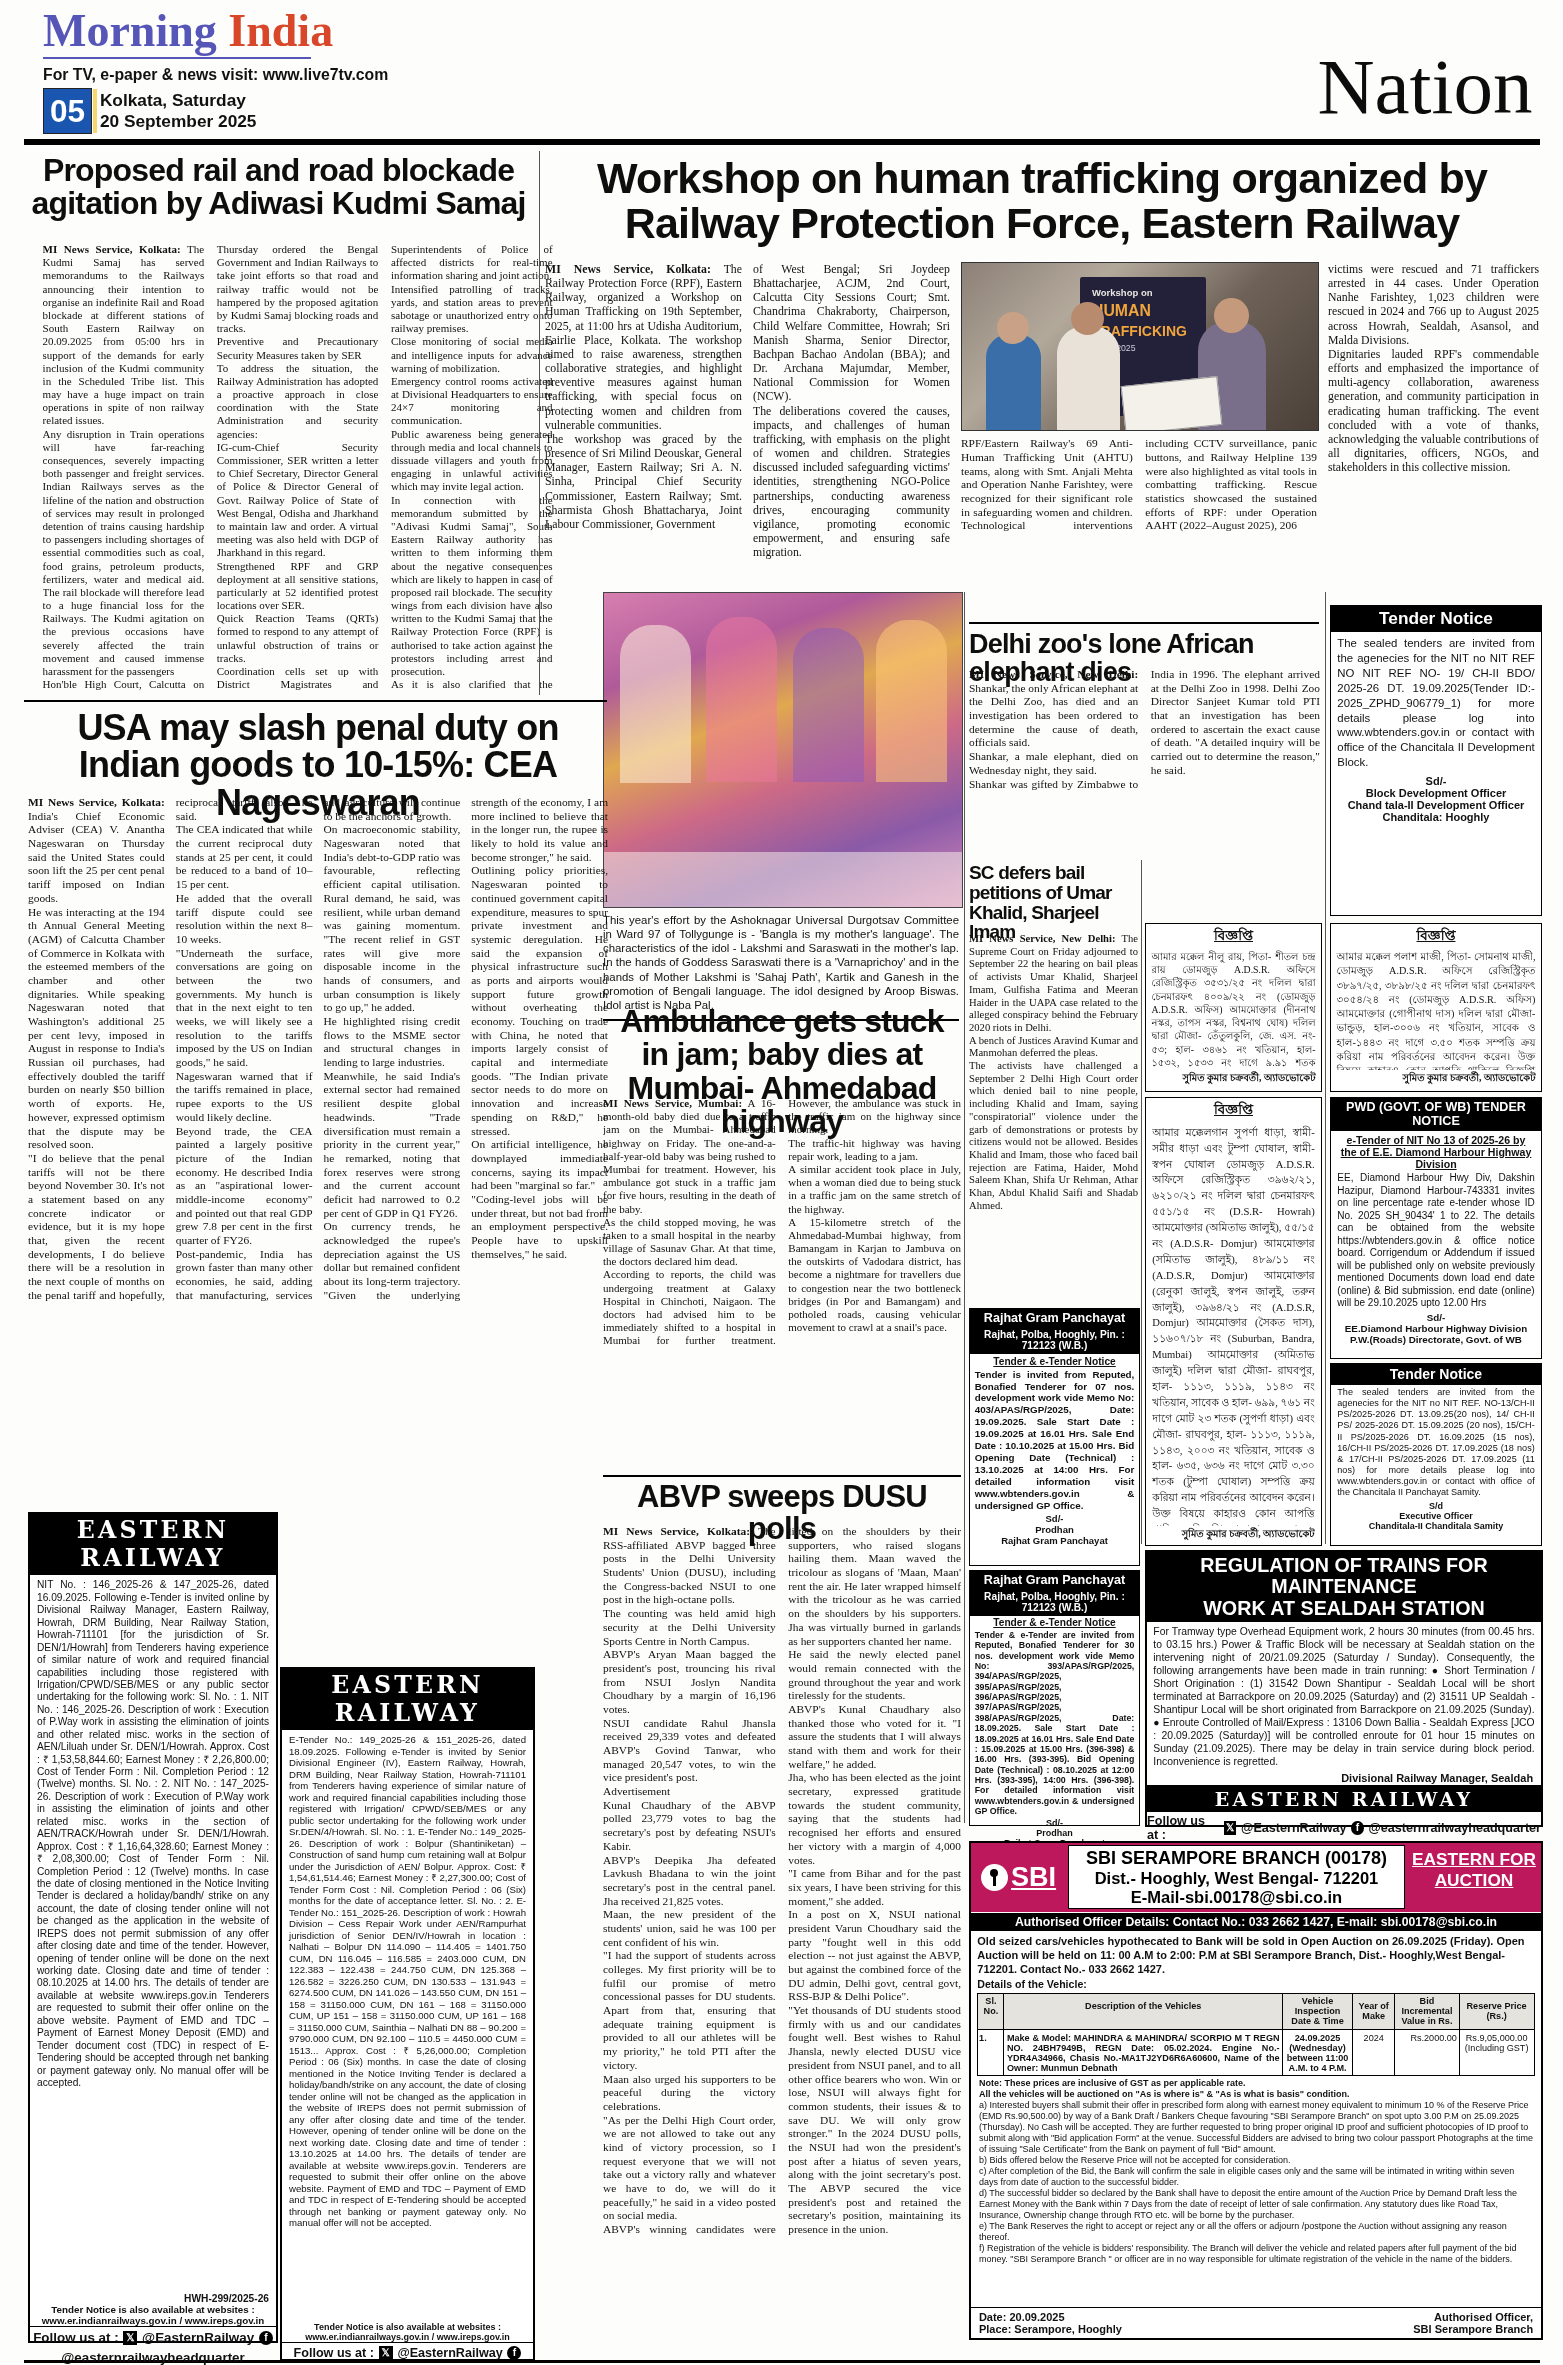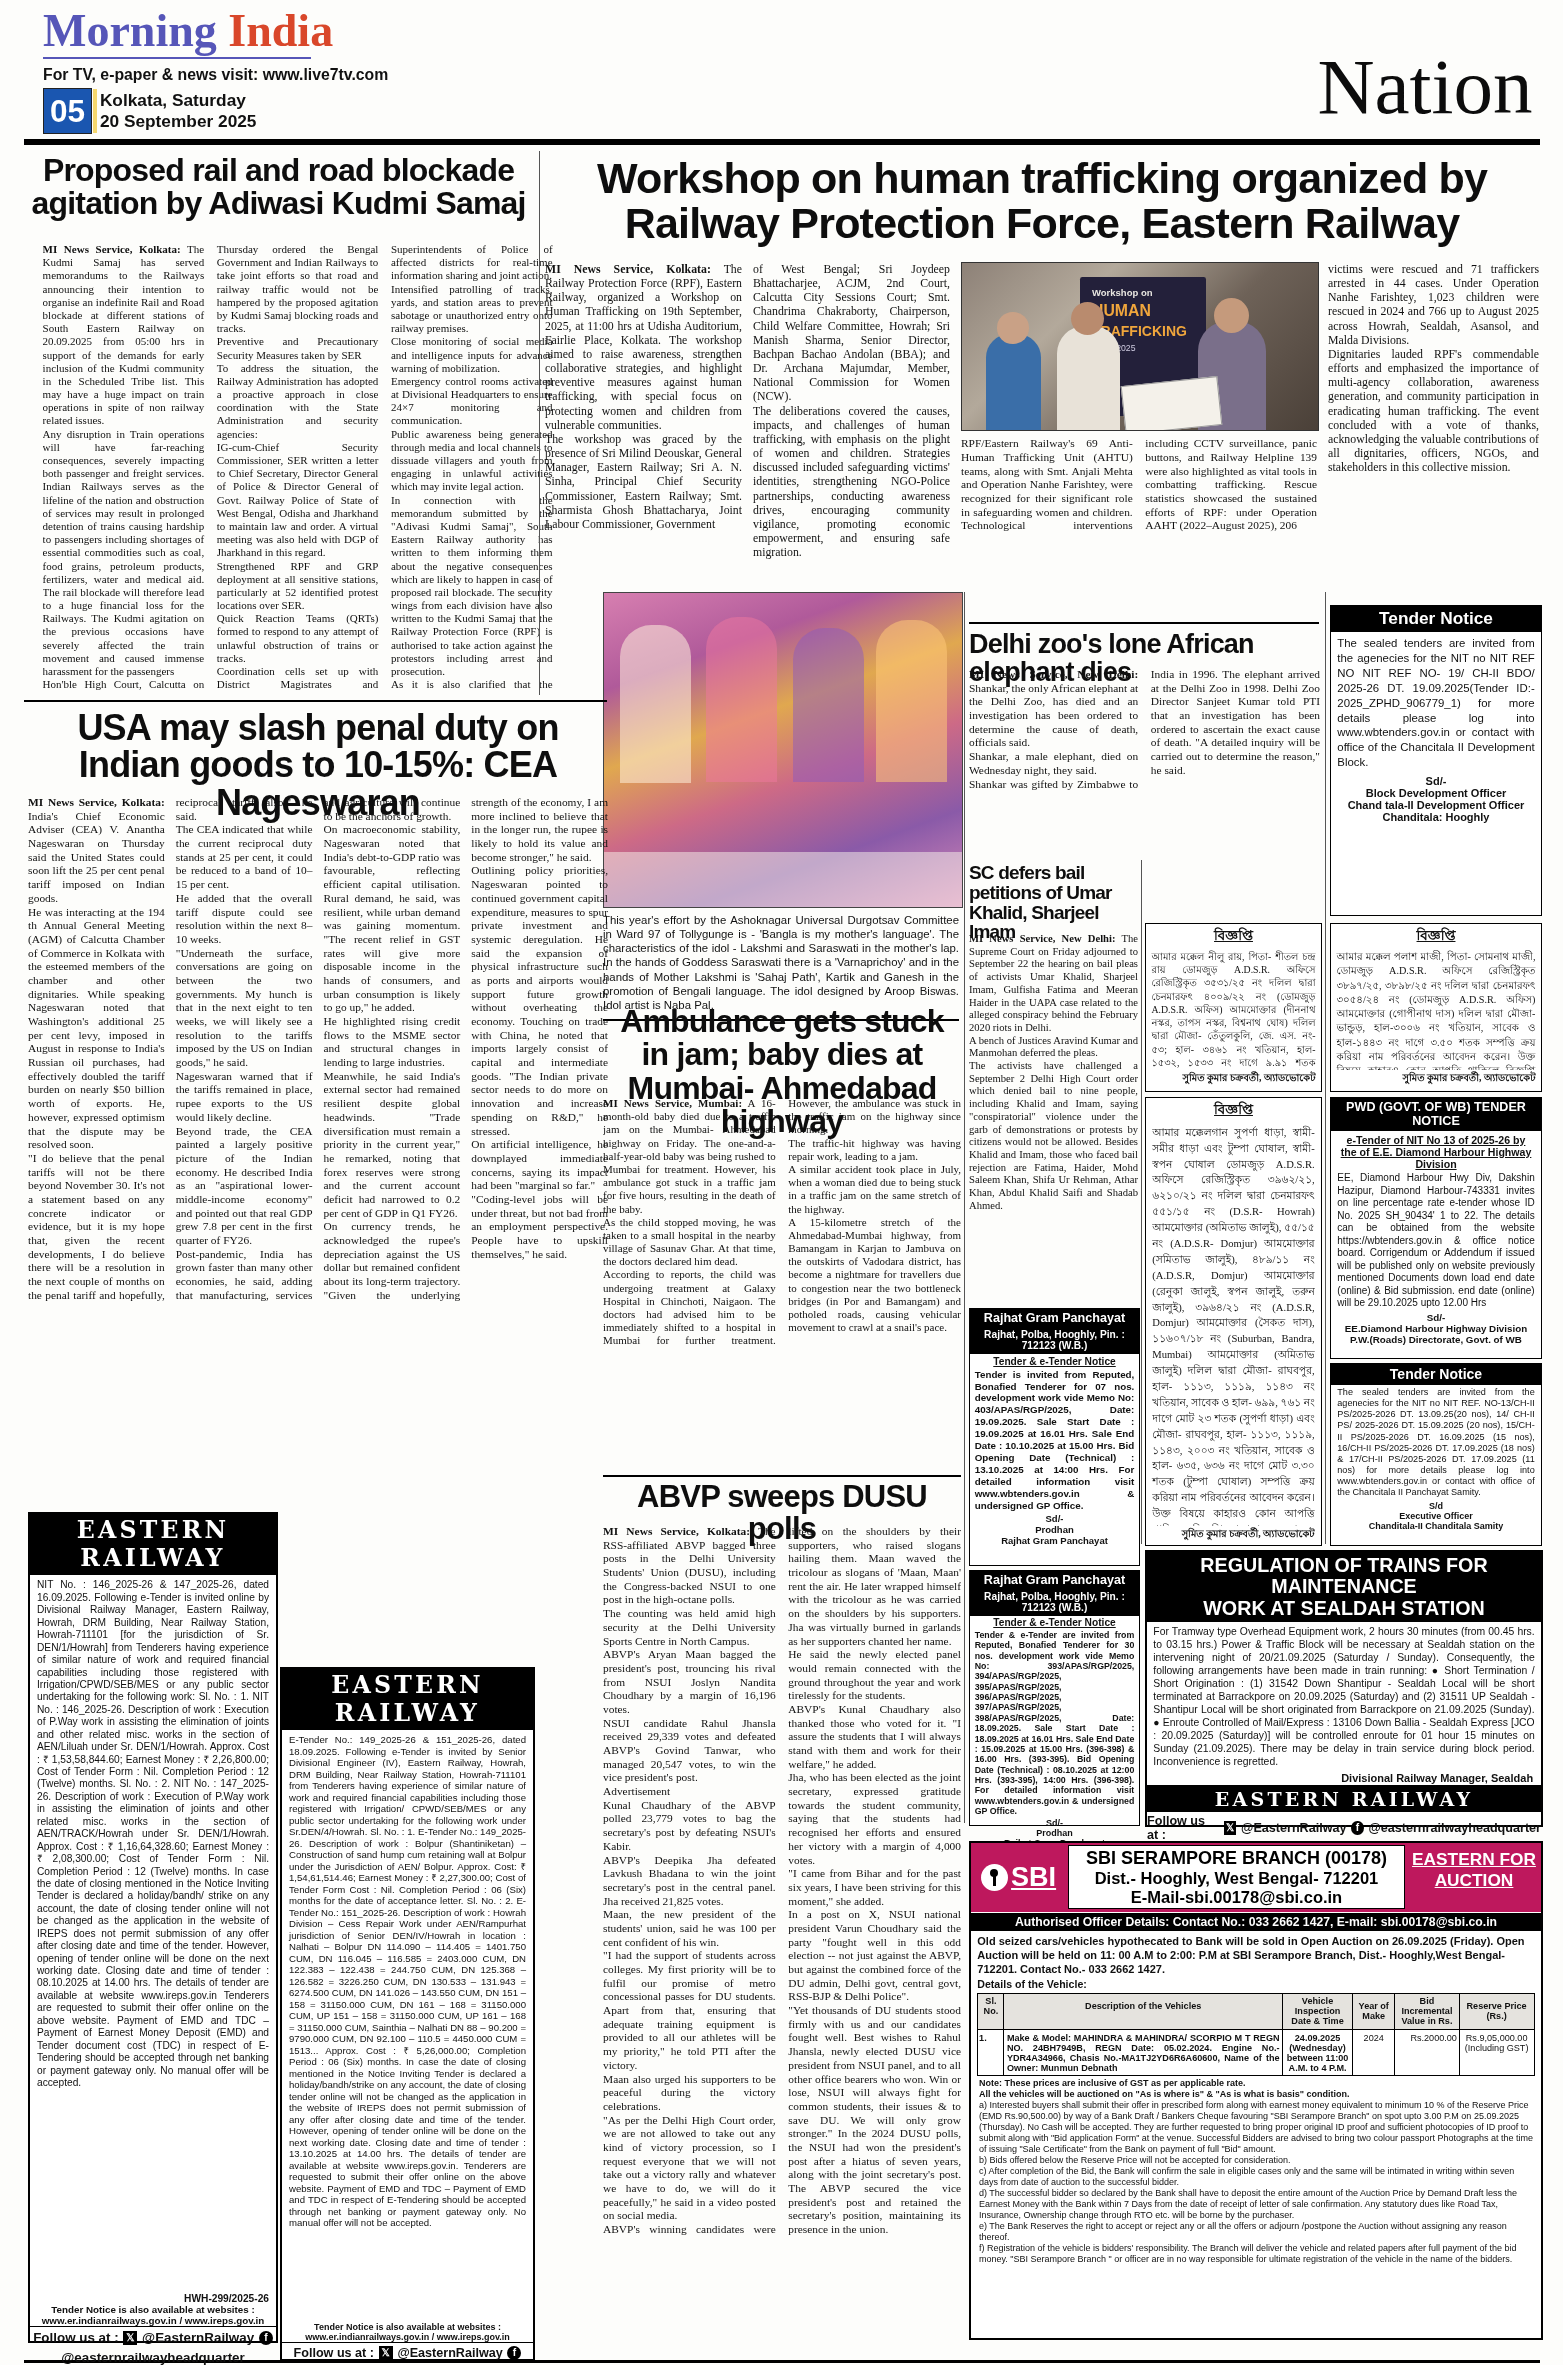--- a/index.html
+++ b/index.html
@@ -325,20 +325,30 @@
     <div class="sans" style="padding:2.4px 7.9px 0;font-size:9px;line-height:1.22;">
       <div style="font-weight:700;">Note: These prices are inclusive of GST as per applicable rate.</div>
       <div style="font-weight:700;">All the vehicles will be auctioned on  "As is where is" &amp; "As is what is basis" condition.</div>
       <div>a) Interested buyers shall submit their offer in prescribed form along with earnest money equivalent to minimum 10 % of  the Reserve Price (EMD Rs.90,500.00) by way of a Bank Draft / Bankers Cheque favouring "SBI Serampore Branch" on spot upto  3.00 P.M on 25.09.2025 (Thursday). No Cash will be accepted. They are further requested to bring proper original ID proof and sufficient photocopies of ID proof to submit along with "Bid application Form" at the venue. Successful Bidders are advised  to bring two colour passport Photographs at the time of issuing "Sale Certificate" from the Bank on payment of full "Bid"  amount.</div>
       <div>b) Bids offered below the Reserve Price will not be accepted for consideration.</div>
       <div>c) After completion of the Bid, the Bank will confirm the sale in eligible cases only and the same will be intimated in writing  within seven days from date of auction to the successful bidder.</div>
       <div>d) The  successful bidder so declared by the Bank shall have to deposit the entire amount of the Auction Price by Demand Draft less the Earnest Money with the Bank within 7 Days from the date of receipt of letter of sale confirmation. Any statutory dues like Road Tax, Insurance, Ownership change through RTO etc. will be borne by the purchaser.</div>
       <div>e) The Bank Reserves the right to accept or reject any or all the offers or adjourn /postpone the Auction without assigning any reason thereof.</div>
       <div>f) Registration of the vehicle is bidders' responsibility. The Branch will deliver the vehicle and related papers after full   payment of the bid money. "SBI Serampore Branch " or officer are in no way responsible for ultimate registration of  the vehicle in the name of the bidders.</div>
     </div>
+    <div style="position:absolute;left:0;bottom:0;width:100%;display:flex;justify-content:space-between;border-top:1.6px solid #000;padding:3.2px 7.9px;box-sizing:border-box;font-family:'Liberation Sans',sans-serif;font-weight:700;font-size:11px;">
+      <div>
+        <div>Date: 20.09.2025</div>
+        <div>Place: Serampore, Hooghly</div>
+      </div>
+      <div style="text-align:right;">
+        <div>Authorised Officer,</div>
+        <div>SBI  Serampore Branch</div>
+      </div>
+    </div>
   </div>
 
   <div class="abs rule-v" style="left:964px;top:592px;height:1231px;"></div>
   <div class="abs rule-v" style="left:1141px;top:860px;height:684px;"></div>
   <div class="abs rule-v" style="left:1325px;top:592px;height:952px;"></div>
   <div class="abs rule-h" style="left:23.6px;top:2360px;width:1516px;height:3.2px;"></div>
 
 </div>
 
 

